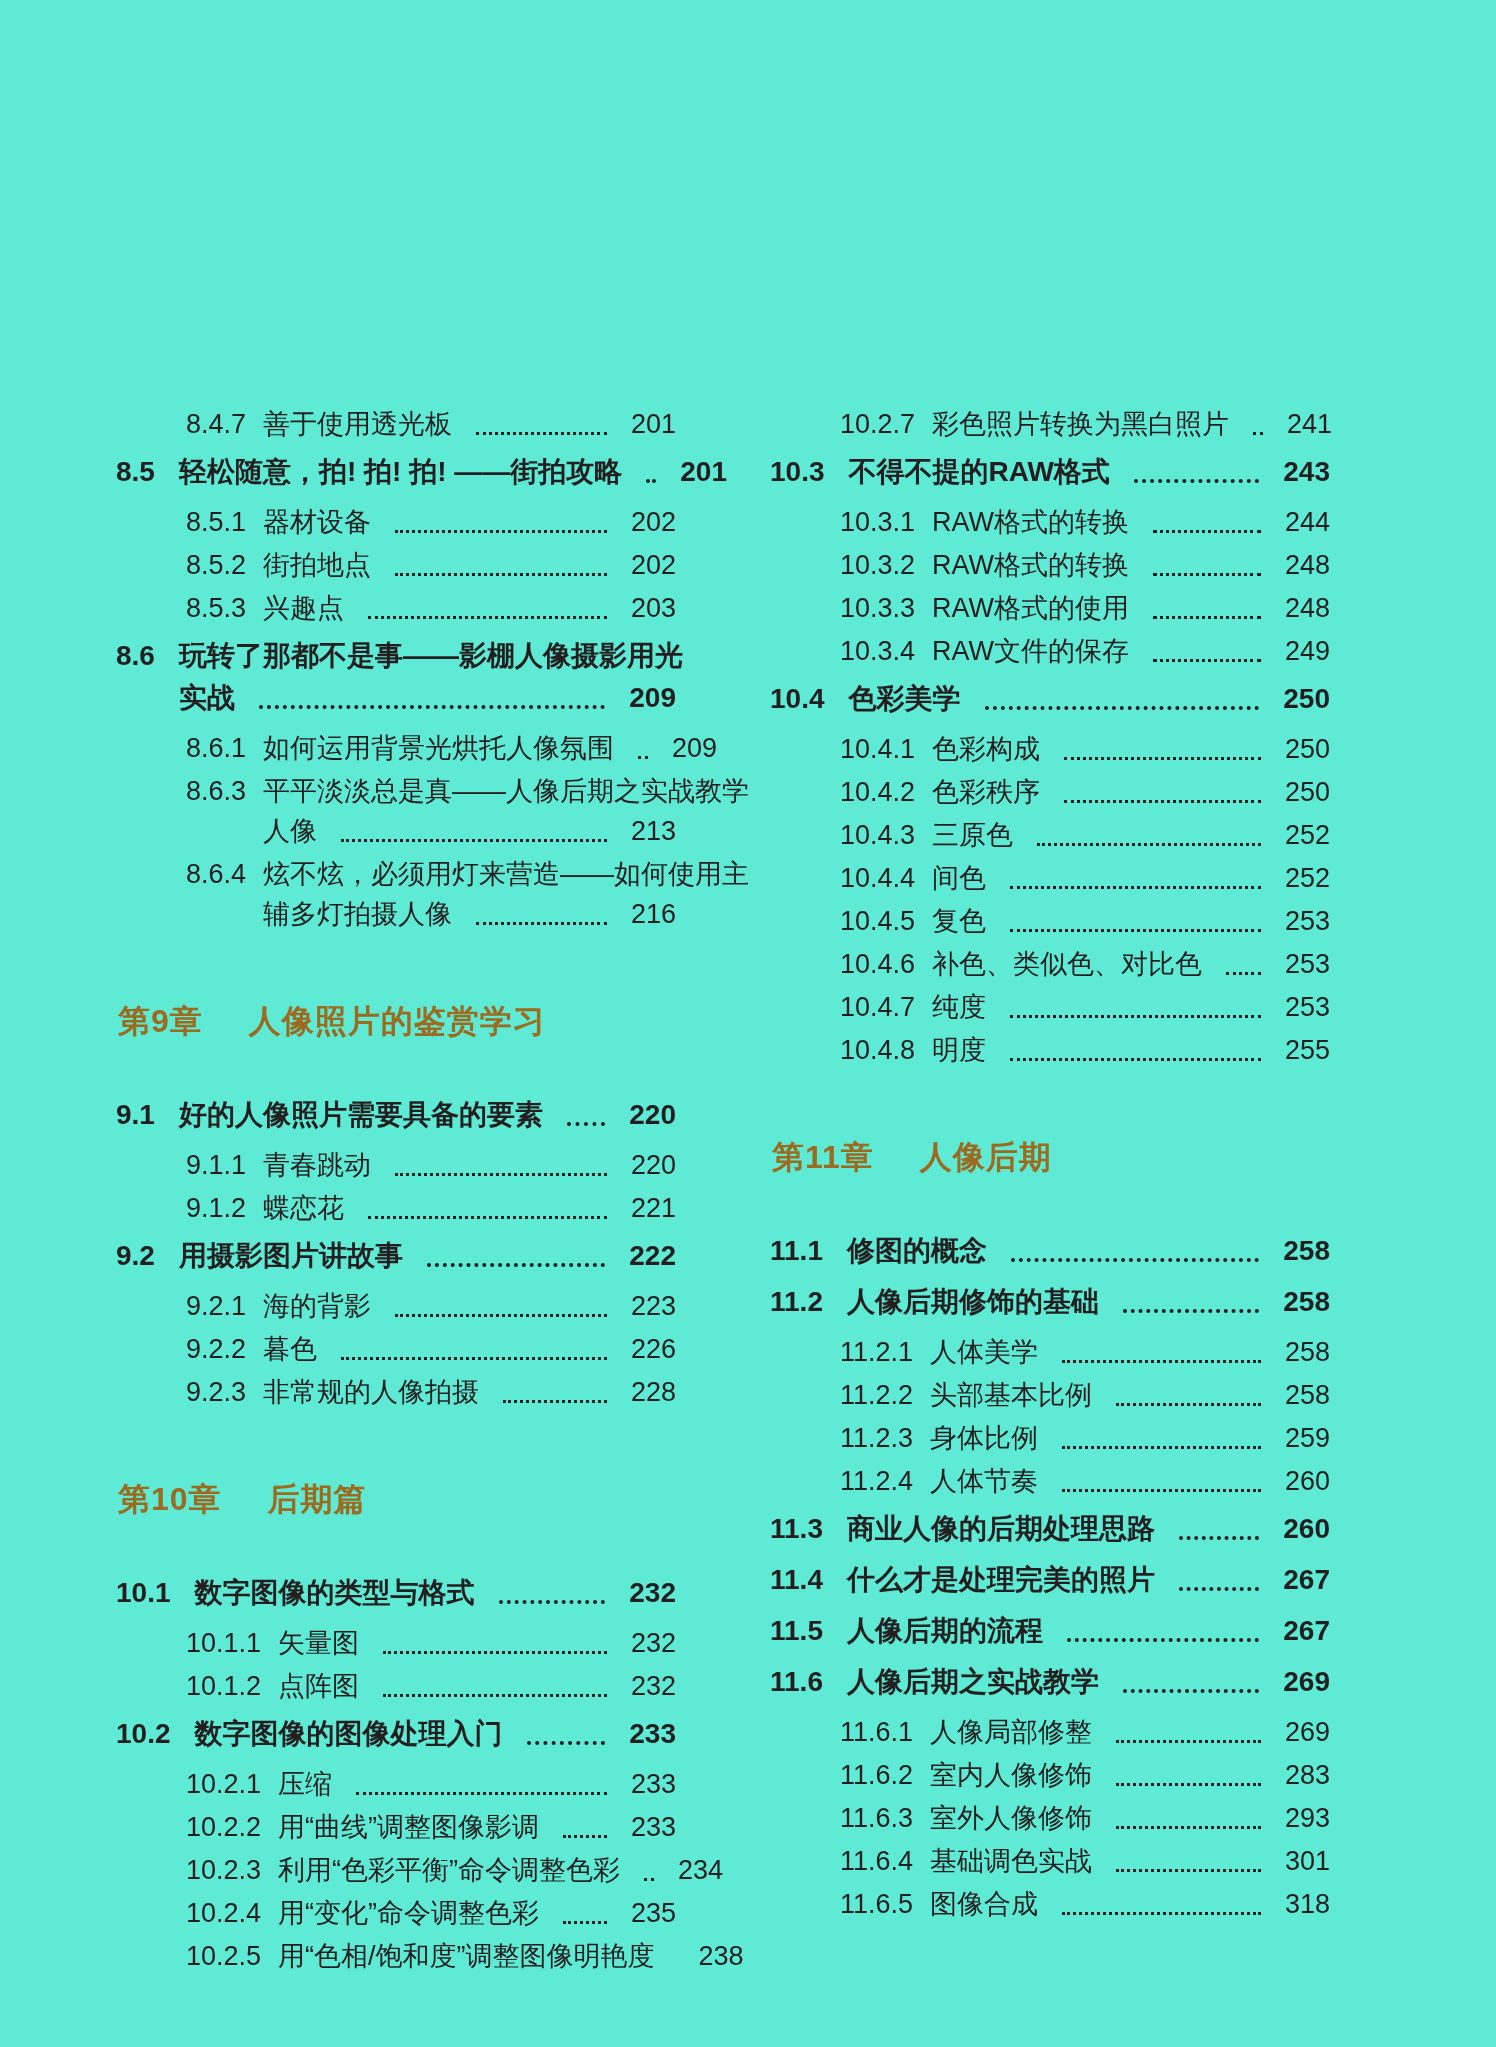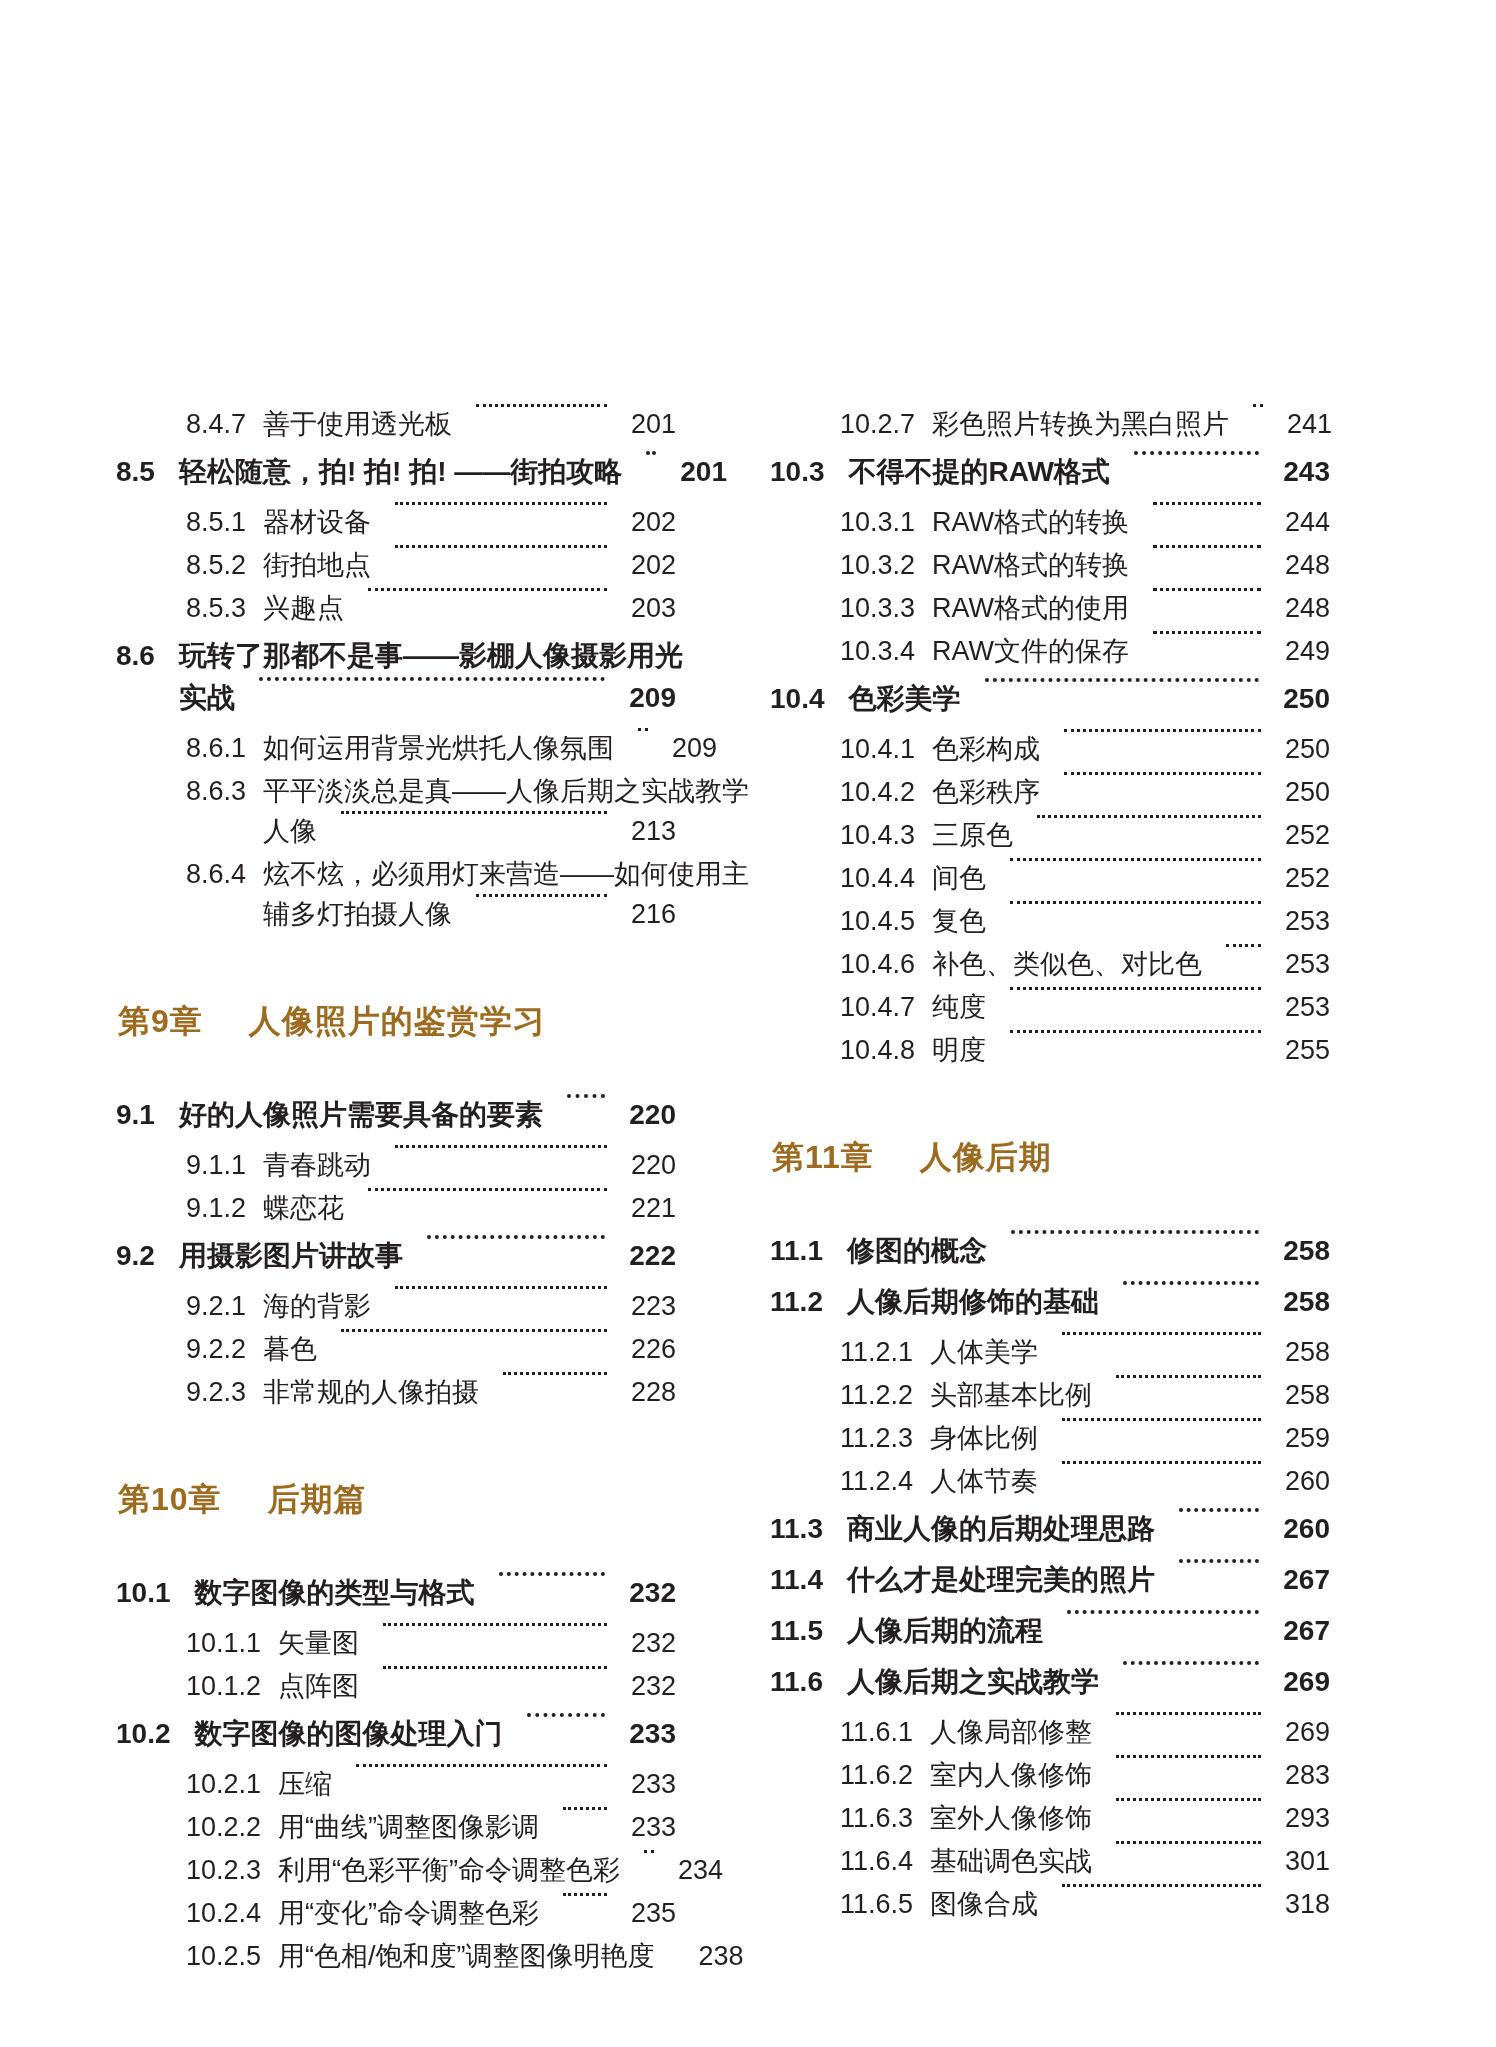--- a/index.html
+++ b/index.html
@@ -1,20 +1,20 @@
 <!DOCTYPE html>
 <html><head>
 <meta charset="utf-8">
 <style>
   html,body{margin:0;padding:0;background:#e8e8e8;}
   .page{
     position:relative;
     width:1496px;height:2047px;
     margin:0 auto;
-    background:#ffffff;
+    background:#5eead4;
     font-family:"Liberation Sans", sans-serif;
     color:#231f20;
     overflow:hidden;
   }
   .col{position:absolute;top:404px;width:560px;}
   .col-left{left:116px;}
   .col-right{left:770px;}
 
   
   .chapter{
@@ -27,21 +27,21 @@
     margin:66px 0 50px 2px;
     letter-spacing:1px;
     white-space:nowrap;
   }
   .col > .chapter:first-child{margin-top:0;}
 
   
   .entry{display:flex;align-items:flex-start;}
   .entry .num{flex:none;white-space:nowrap;}
   .entry .body{flex:1 1 auto;min-width:0;display:flex;flex-direction:column;}
-  .entry .line{display:flex;align-items:flex-start;min-width:0;gap:17px;}
+  .entry .line{display:flex;align-items:flex-end;min-width:0;gap:17px;}
   .entry .t{white-space:nowrap;}
   .entry .pg{flex:none;margin-left:2px;white-space:nowrap;}
   .dots{
     flex:1 1 12px;
     min-width:10px;
     border-bottom:3px dotted #231f20;
     margin:0 5px 9px 7px;
   }
   .spacer{flex:1 1 12px;min-width:8px;}
 

